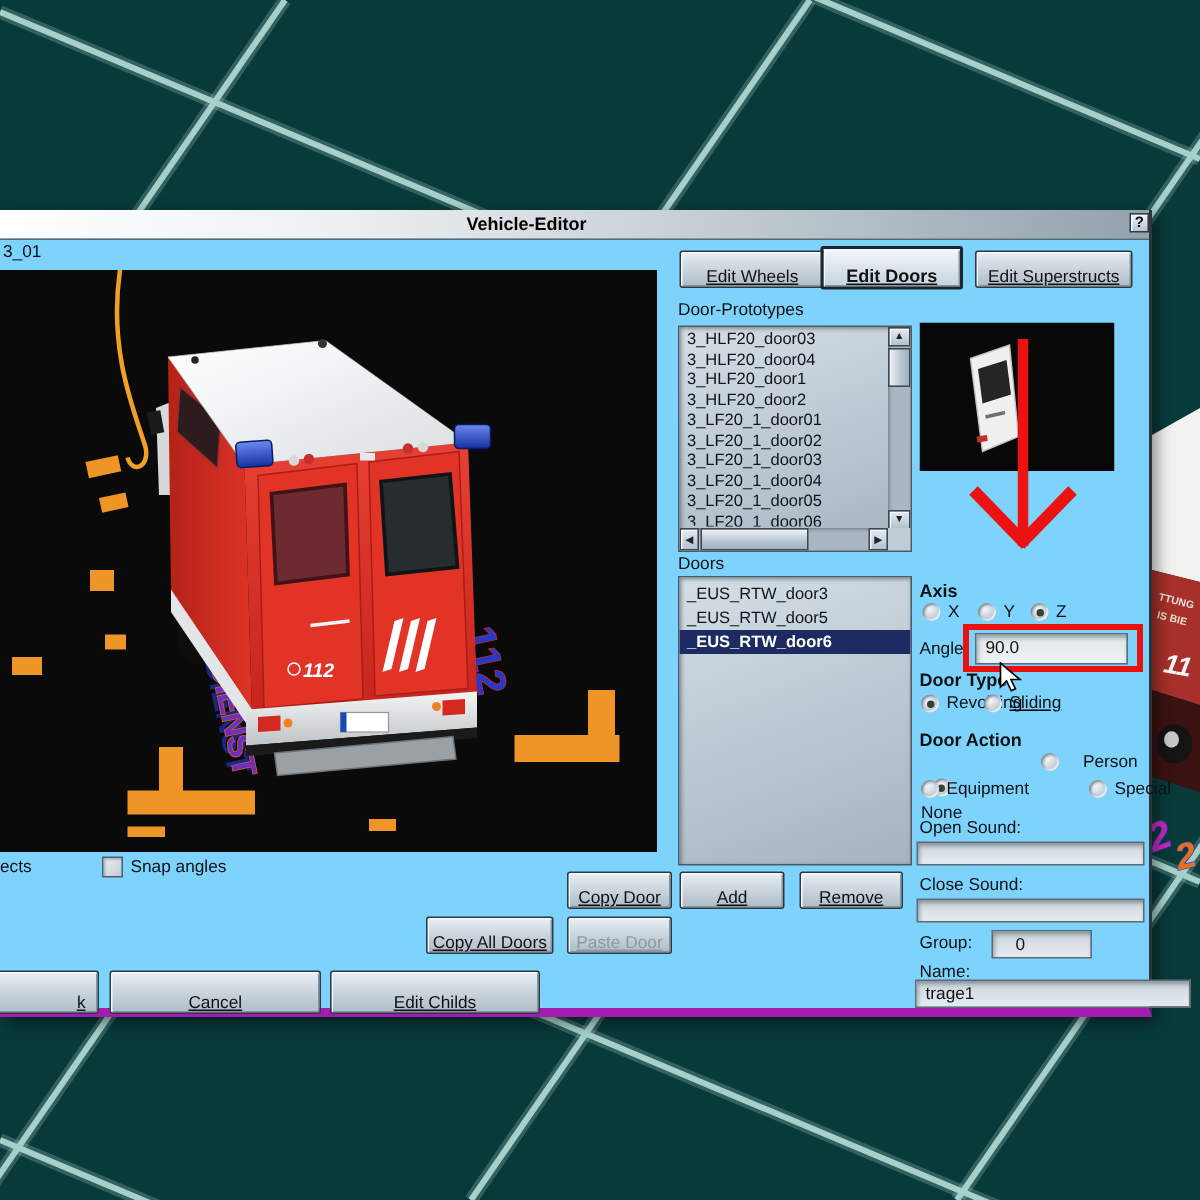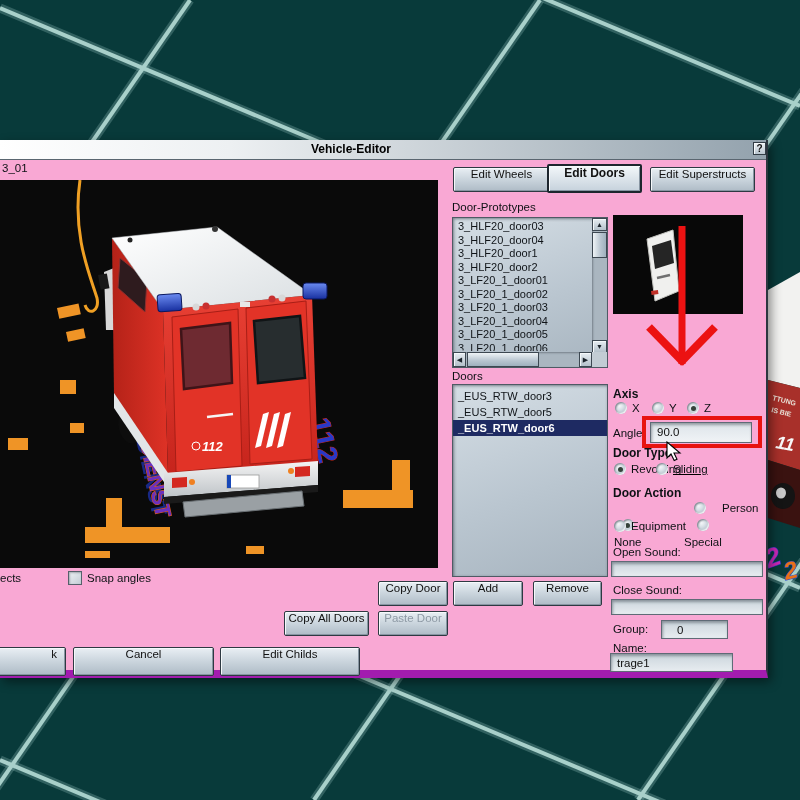--- a/index.html
+++ b/index.html
@@ -1,37 +1,37 @@
 <!DOCTYPE html>
 <html><head>
 <meta charset="utf-8">
 <style>
   html,body{margin:0;padding:0;}
   #stage{position:relative;width:800px;height:800px;overflow:hidden;background:#083a3a;
          font-family:"Liberation Sans",sans-serif;}
   svg text{font-family:"Liberation Sans",sans-serif;}
-  .dialog{position:absolute;left:0;top:140px;width:768px;height:538px;background:#f9a8d4;
-          box-sizing:border-box;border-right:2px solid #2c363f;border-bottom:8px solid #a21caf;
+  .dialog{position:absolute;left:0;top:140px;width:768px;height:538px;background:#7dd3fc;
+          box-sizing:border-box;border-right:2px solid #2c363f;border-bottom:6px solid #a21caf;
           box-shadow:3px 4px 10px rgba(0,0,0,.45);}
   .titlebar{position:absolute;left:0;top:0;width:100%;height:19px;
             background:linear-gradient(90deg,#ffffff 0%,#edf0f2 30%,#93a2ad 100%);
             border-bottom:1px solid #5a6670;}
   .title-text{position:absolute;left:0;right:64px;top:2px;text-align:center;
               font-weight:bold;font-size:12px;color:#000;}
   .help-btn{position:absolute;left:753px;top:2px;width:13px;height:13px;box-sizing:border-box;
             background:linear-gradient(180deg,#eff3f6,#b9c5cf);border:1px solid #333d46;
             box-shadow:inset 1px 1px 0 #f6f9fb;font:bold 10px "Liberation Sans",sans-serif;
             text-align:center;line-height:11px;color:#111;}
   .lbl{position:absolute;font-size:11.5px;color:#0d1114;white-space:nowrap;}
   .lbl.bold{font-weight:bold;font-size:12px;}
   .btn{position:absolute;box-sizing:border-box;
        background:linear-gradient(180deg,#e9eff4 0%,#cdd7df 45%,#aebbc6 100%);
        border:1px solid #2e3942;border-radius:2px;
        box-shadow:inset 1px 1px 0 #f6f9fb,inset -1px -1px 0 #8795a2;
-       font-size:11.5px;color:#111;display:flex;align-items:flex-start;justify-content:center;}
+       font-size:11.5px;color:#111;display:flex;align-items:flex-end;justify-content:center;text-decoration:underline;}
   .btn.disabled{color:#8e9aa5;}
   .btn.tab-active{background:linear-gradient(180deg,#f3f7fa,#c6d2dc);border:2px solid #1d262e;
        font-weight:bold;font-size:12px;}
   .listbox{position:absolute;box-sizing:border-box;
        background:linear-gradient(160deg,#d5dee5 0%,#bac6d0 55%,#a7b4bf 100%);
        border:1px solid #4f5a64;box-shadow:inset 1px 1px 3px rgba(30,40,50,.5);overflow:hidden;}
   .li{padding-left:5px;font-size:11px;line-height:13.5px;color:#101418;white-space:nowrap;}
   .doors-list .li{line-height:16px;}
   .li.sel{background:#1e2a62;color:#fff;font-weight:bold;}
   .tfield{position:absolute;box-sizing:border-box;
@@ -295,33 +295,33 @@
       <span class="rlabel">None</span>
       </div>
     <div class="ropt" style="left:694px;top:361px;gap:16px;">
       <span class="radio"></span>
       <span class="rlabel">Person</span>
       </div>
     <div class="ropt" style="left:614px;top:379px;">
       <span class="radio"></span>
       <span class="rlabel">Equipment</span>
       </div>
-    <div class="ropt" style="left:684px;top:379px;flex-direction:column;">
+    <div class="ropt" style="left:726px;top:379px;">
       <span class="radio"></span>
       <span class="rlabel">Special</span>
       </div>
 
     <div class="lbl" style="left:613px;top:406px;">Open Sound:</div>
     <div class="tfield" style="left:611px;top:421px;width:152px;height:16px;"></div>
     <div class="lbl" style="left:613px;top:444px;">Close Sound:</div>
     <div class="tfield" style="left:611px;top:459px;width:152px;height:16px;"></div>
     <div class="lbl" style="left:613px;top:483px;">Group:</div>
     <div class="tfield" style="left:661px;top:480px;width:67px;height:19px;padding-left:15px;">0</div>
     <div class="lbl" style="left:613px;top:502px;">Name:</div>
-    <div class="tfield" style="left:610px;top:513px;width:123px;height:19px;">trage1</div>
+    <div class="tfield" style="left:610px;top:513px;width:184px;height:19px;">trage1</div>
 
     <div class="btn" style="left:378px;top:441px;width:70px;height:25px;">
       <span>Copy Door</span>
       </div>
     <div class="btn" style="left:453px;top:441px;width:70px;height:25px;">
       <span>Add</span>
       </div>
     <div class="btn" style="left:533px;top:441px;width:69px;height:25px;">
       <span>Remove</span>
       </div>

